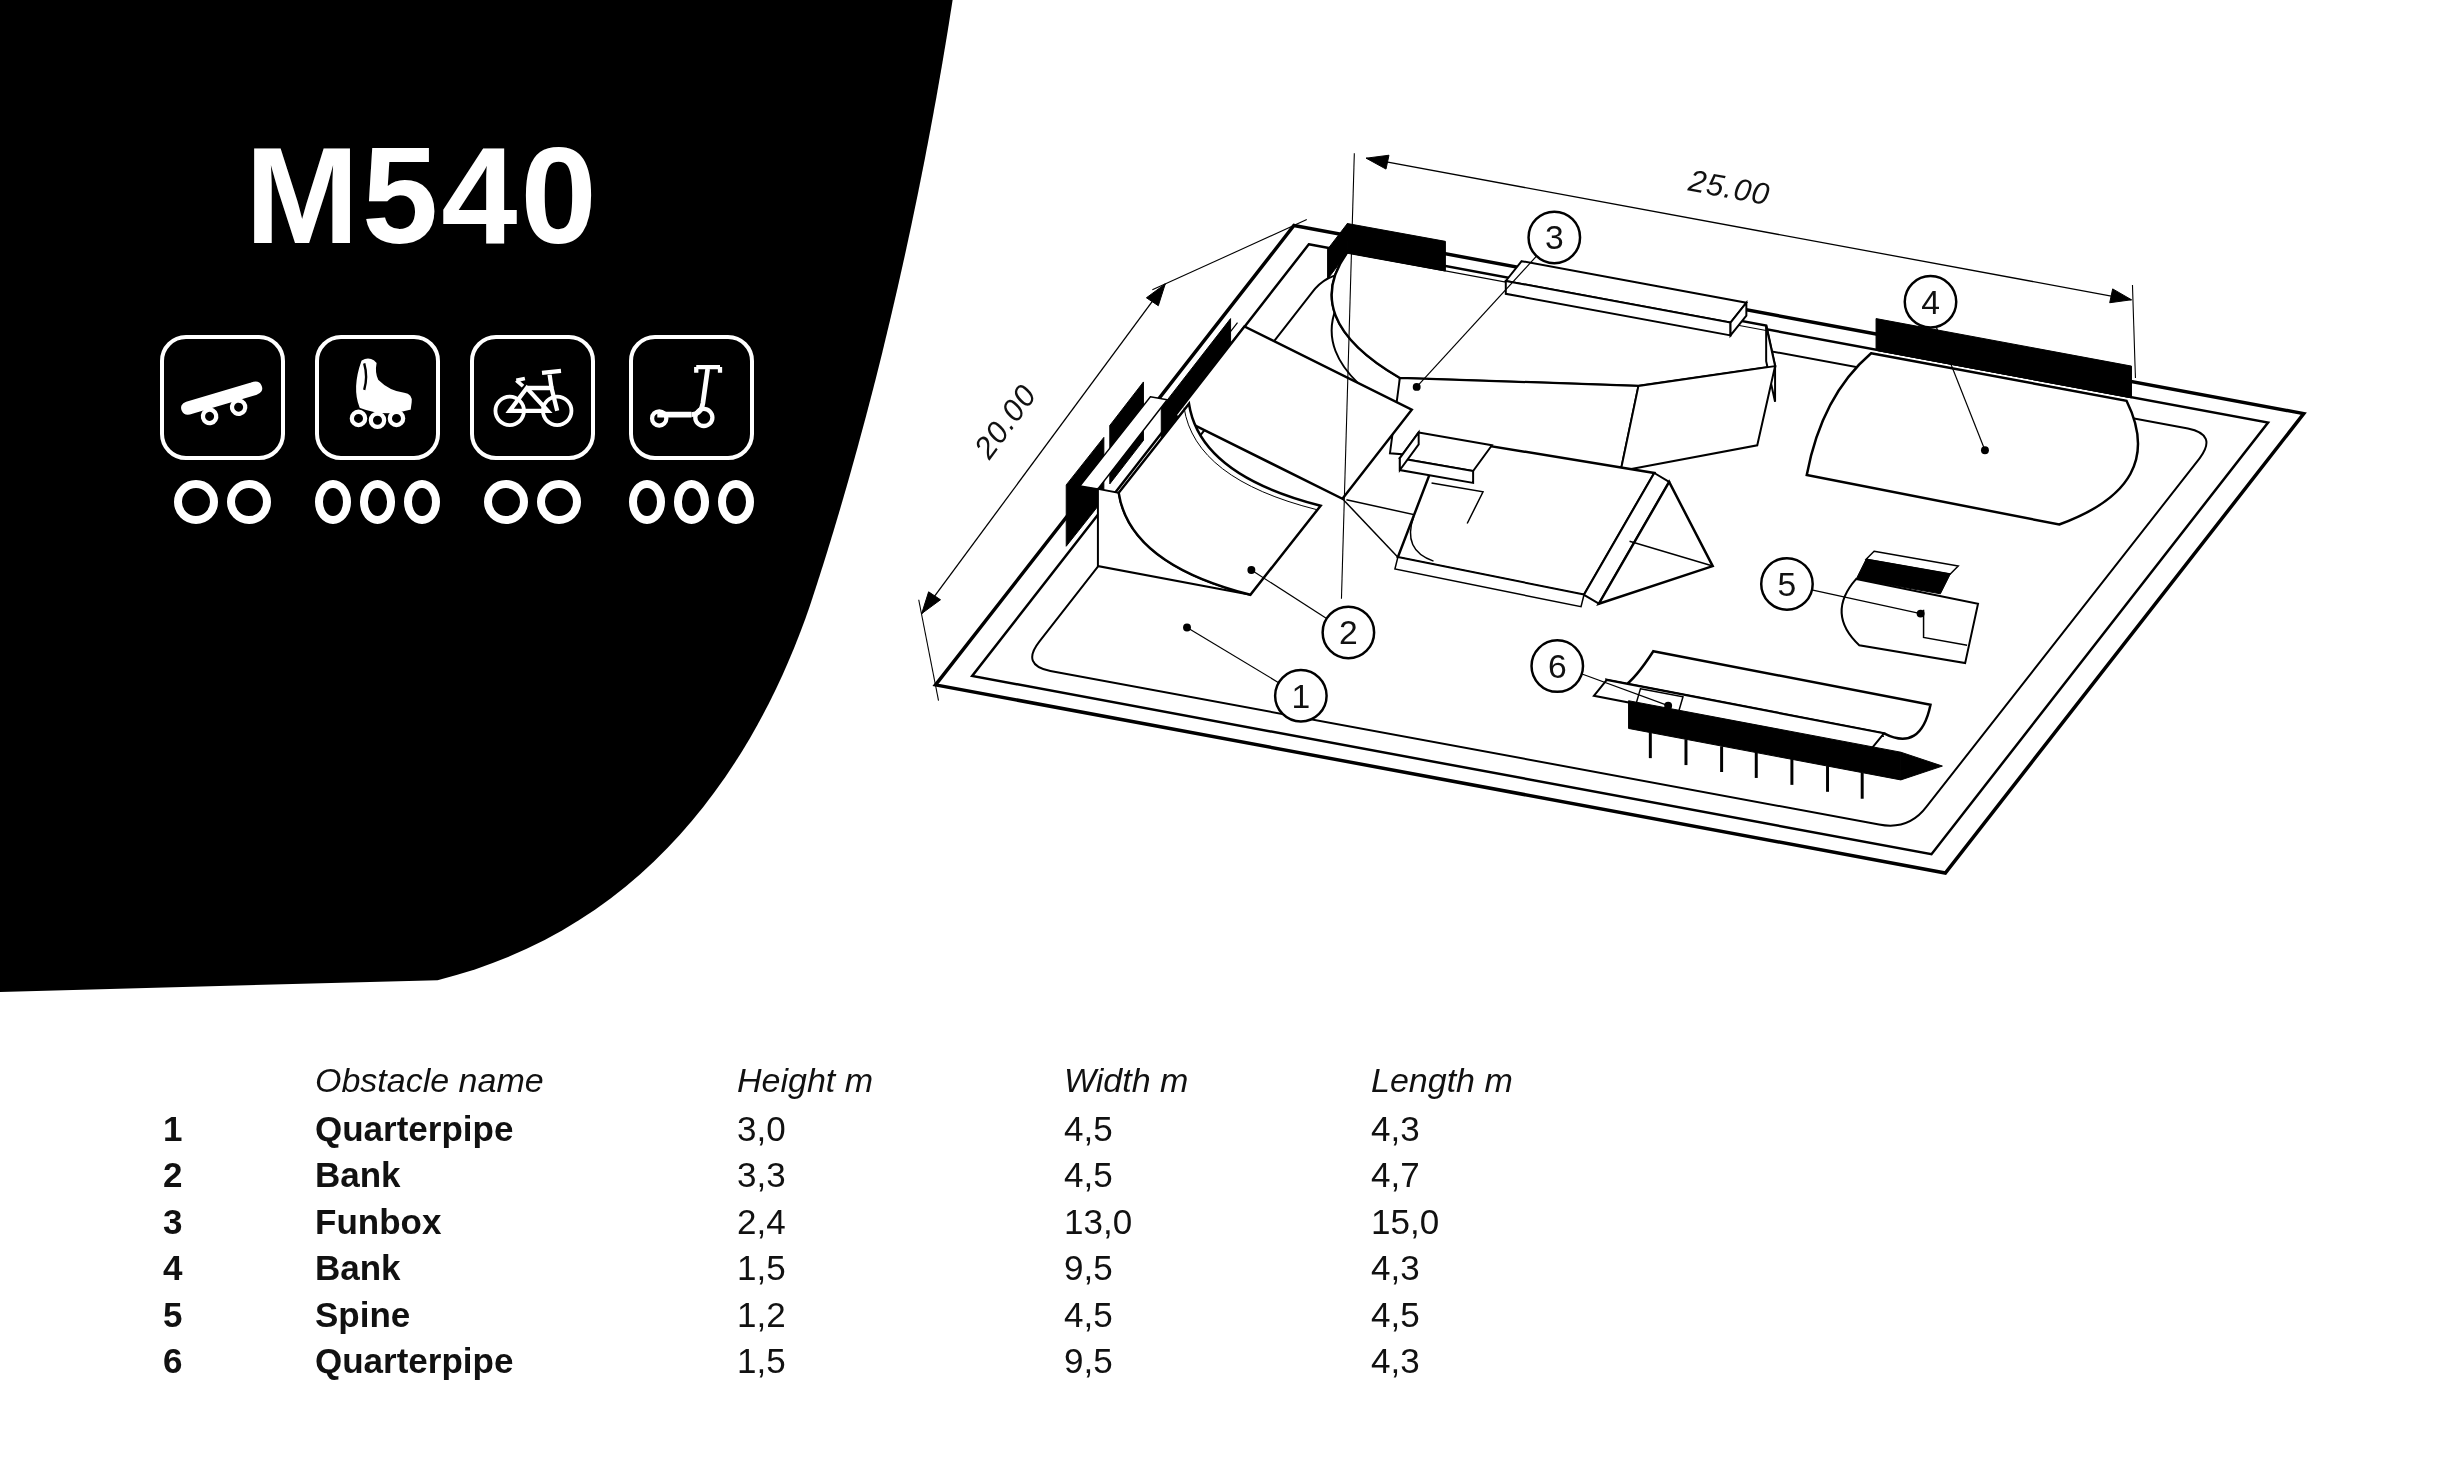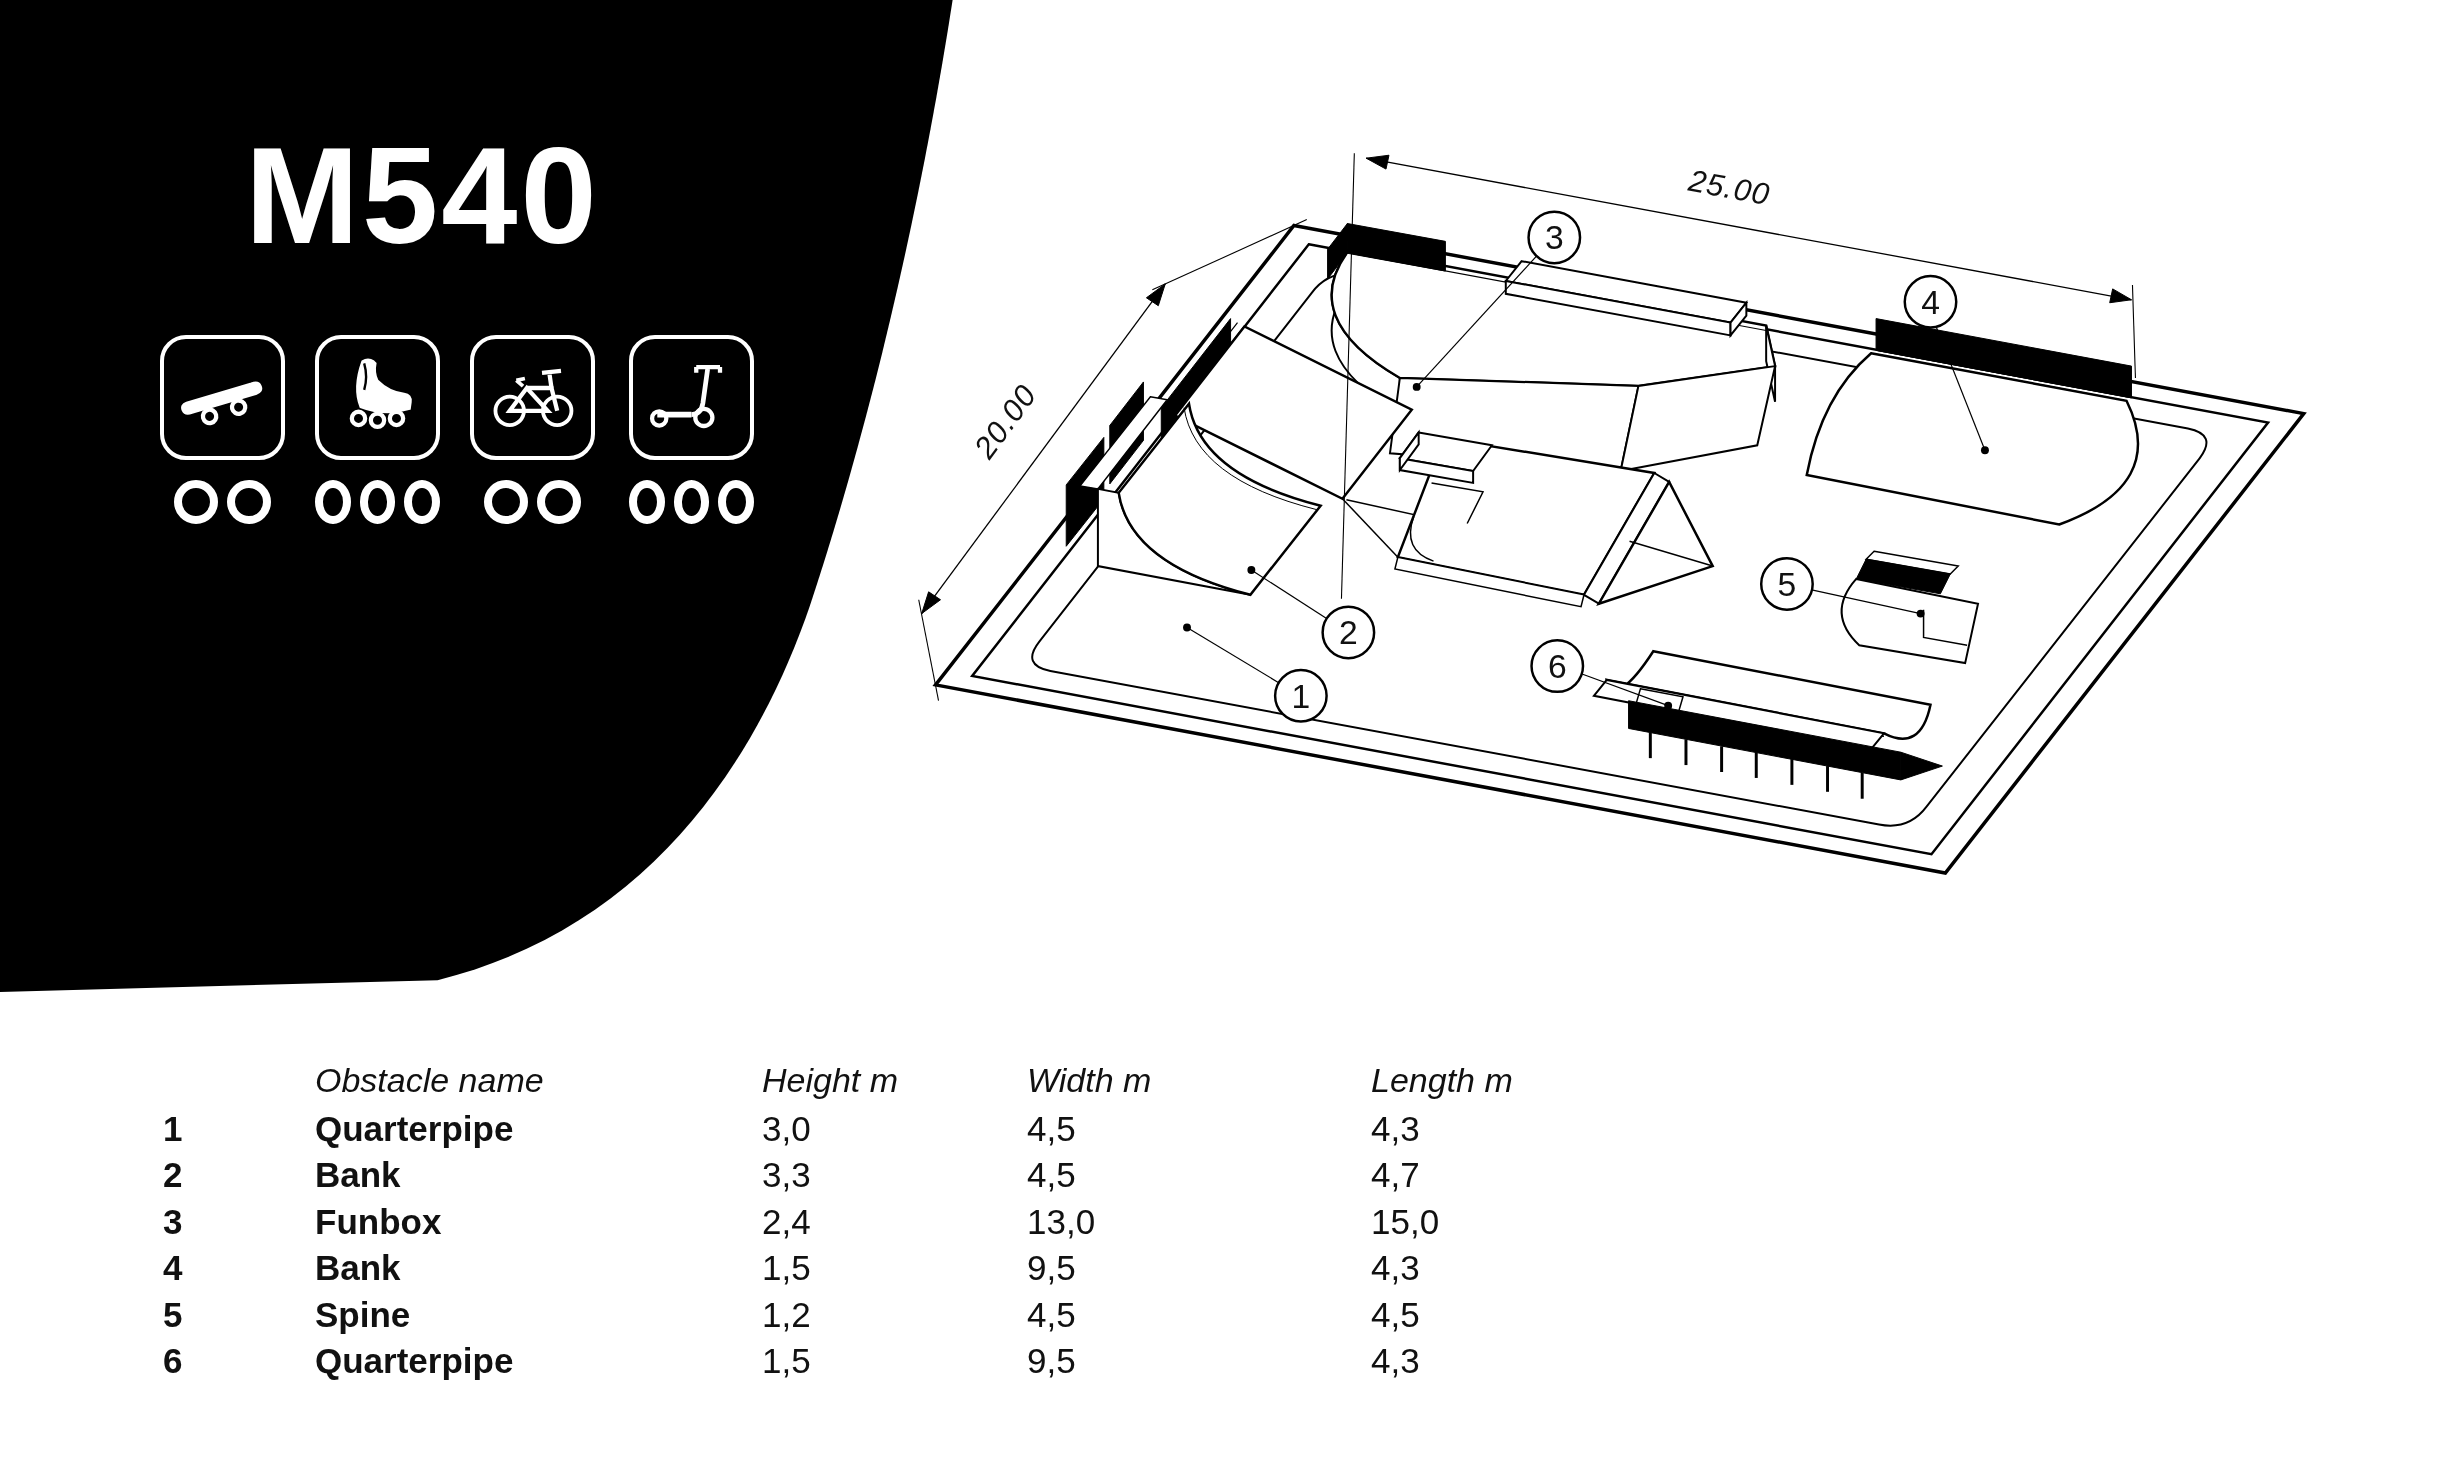--- a/index.html
+++ b/index.html
@@ -27,21 +27,21 @@
   .callout-text{font-family:"Liberation Sans",sans-serif;font-size:34px;fill:#111;text-anchor:middle;}
   .callout-circle{fill:#fff;stroke:#000;stroke-width:2.5;}
   .leader{stroke:#000;stroke-width:1.2;fill:none;}
   .ldot{fill:#000;}
   
   .tbl{color:#111;}
   .trow{position:absolute;left:0;width:2268px;height:48px;}
   .tc{position:absolute;font-size:35px;white-space:nowrap;}
   .c-num{left:163px;font-weight:700;}
   .c-name{left:315px;font-weight:700;}
-  .c-h{left:762px;} .c-w{left:1027px;} .c-l{left:1371px;text-align:center;}
+  .c-h{left:737px;} .c-w{left:1064px;} .c-l{left:1371px;text-align:center;}
   .t-head .tc{font-style:italic;font-weight:400;font-size:34px;}
 </style>
 </head>
 <body>
 
 <div class="stage">
 
   <svg class="abs hero-svg" width="1089" height="1005" viewBox="0 0 1100 1015">
     <path d="M-5,-5 L963,-5 C930,210 879,428 818,612 C763,772 652,938 442,990 L-5,1002 Z" fill="#000"></path>
   </svg>

